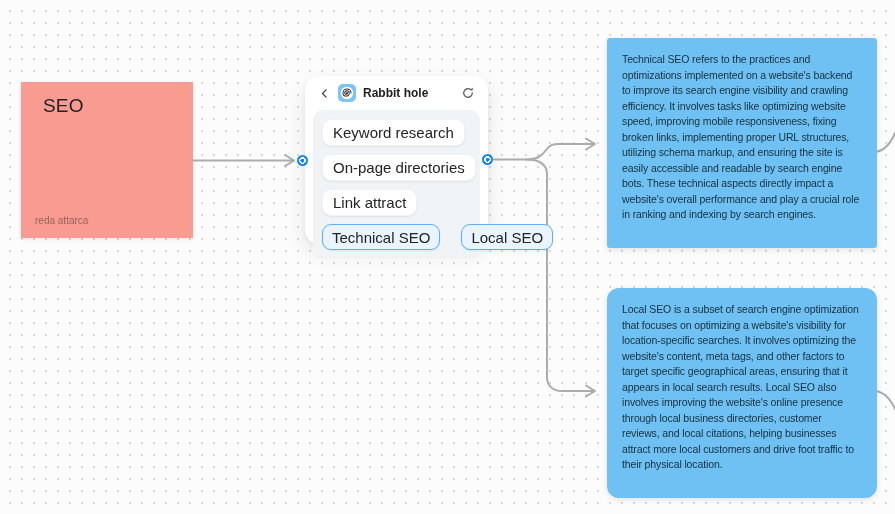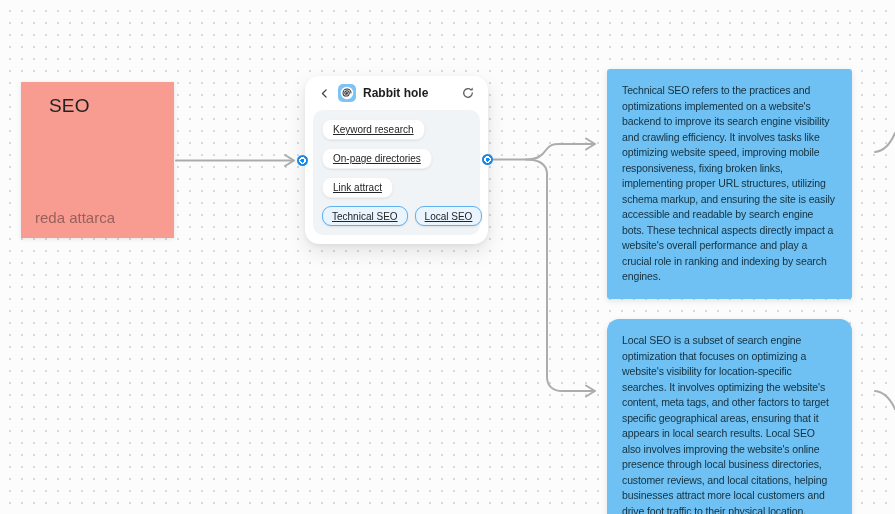--- a/index.html
+++ b/index.html
@@ -14,71 +14,71 @@
     background-color:#FCFCFC;
     background-image:radial-gradient(#D8D8D8 1px, transparent 1.2px);
     background-size:12px 12px;
     background-position:4px 5px;
   }
   
   #connector-layer{position:absolute;left:0;top:0;width:895px;height:514px;z-index:1;pointer-events:none;}
 
   
   .sticky{
-    position:absolute;left:21px;top:82px;width:153px;height:156px;z-index:2;
+    position:absolute;left:21px;top:82px;width:172px;height:156px;z-index:2;
     background:var(--sticky);
     box-shadow:0 1px 4px rgba(0,0,0,.10);
-    padding:13px 28px;
+    padding:13px 22px;
   }
   .sticky-title{font-size:19px;font-weight:500;color:#222;letter-spacing:.2px;}
-  .sticky-author{position:absolute;left:14px;bottom:12px;font-size:15px;color:rgba(45,32,30,.48);}
+  .sticky-author{position:absolute;left:14px;bottom:12px;font-size:10px;color:rgba(45,32,30,.48);}
 
   
   .card{
     position:absolute;left:305px;top:76px;width:183px;height:168px;z-index:2;
     background:#fff;border-radius:14px;
     box-shadow:0 8px 20px rgba(0,0,0,.10), 0 2px 5px rgba(0,0,0,.05);
     display:flex;flex-direction:column;
   }
   .card-header{display:flex;align-items:center;gap:7px;height:34px;padding:0 13px;flex:0 0 auto;}
   .icon-btn{display:flex;align-items:center;justify-content:center;cursor:pointer;background:none;border:none;padding:0;}
   .app-icon{width:18px;height:18px;border-radius:5px;background:#7CC3F6;display:flex;align-items:center;justify-content:center;}
   .card-title{font-size:12px;font-weight:700;color:#1d1d1d;flex:1 1 auto;}
   .panel{
     margin:0 8px 9px 8px;flex:1 1 auto;background:var(--panel);border-radius:10px;
     padding:9px;display:flex;flex-direction:column;gap:8px;
   }
   .pill{
     display:inline-block;align-self:flex-start;
     background:#fff;border:1px solid rgba(0,0,0,.05);border-radius:9px;
-    padding:4px 10px;font-size:10px;color:#242424;white-space:nowrap;
-    box-shadow:0 1px 2px rgba(0,0,0,.08);cursor:pointer;text-decoration:underline;
+    padding:4px 10px;font-size:15px;color:#242424;white-space:nowrap;
+    box-shadow:0 1px 2px rgba(0,0,0,.08);cursor:pointer;
   }
-  .pill-row{display:flex;gap:7px;}
+  .pill-row{display:flex;gap:21px;}
   .pill.selected{
     background:var(--pill-selected-bg);
     border:1.5px solid var(--pill-selected-border);
     padding:3.5px 9px;
   }
 
   
   .dot{
     position:absolute;width:11px;height:11px;border-radius:50%;z-index:3;cursor:pointer;
     background:radial-gradient(circle at 50% 50%, var(--accent-blue) 0 2px, #ffffff 2px 3.5px, var(--accent-blue) 3.5px 5.5px);
   }
   .dot-left{left:297px;top:155px;}
   .dot-right{left:482px;top:154px;}
 
   
   .note{
-    position:absolute;left:607px;width:245px;min-height:210px;z-index:2;
+    position:absolute;left:607px;width:270px;min-height:210px;z-index:2;
     background:var(--note-blue);border-radius:3px;
     box-shadow:0 2px 6px rgba(0,0,0,.10);
     padding:14px 16px 14px 15px;
-    font-size:10.5px;line-height:1.48;letter-spacing:-.12px;color:#15303E;margin-top:31px;
+    font-size:10.5px;line-height:1.48;letter-spacing:-.12px;color:#15303E;
   }
   .note-technical{top:38px;}
   .note-local{top:288px;border-radius:12px;}
 </style>
 </head>
 <body>
 
 <svg id="connector-layer" viewBox="0 0 895 514">
   <g stroke="#ACACAC" stroke-width="2" fill="none" stroke-linecap="round" stroke-linejoin="round">
 

